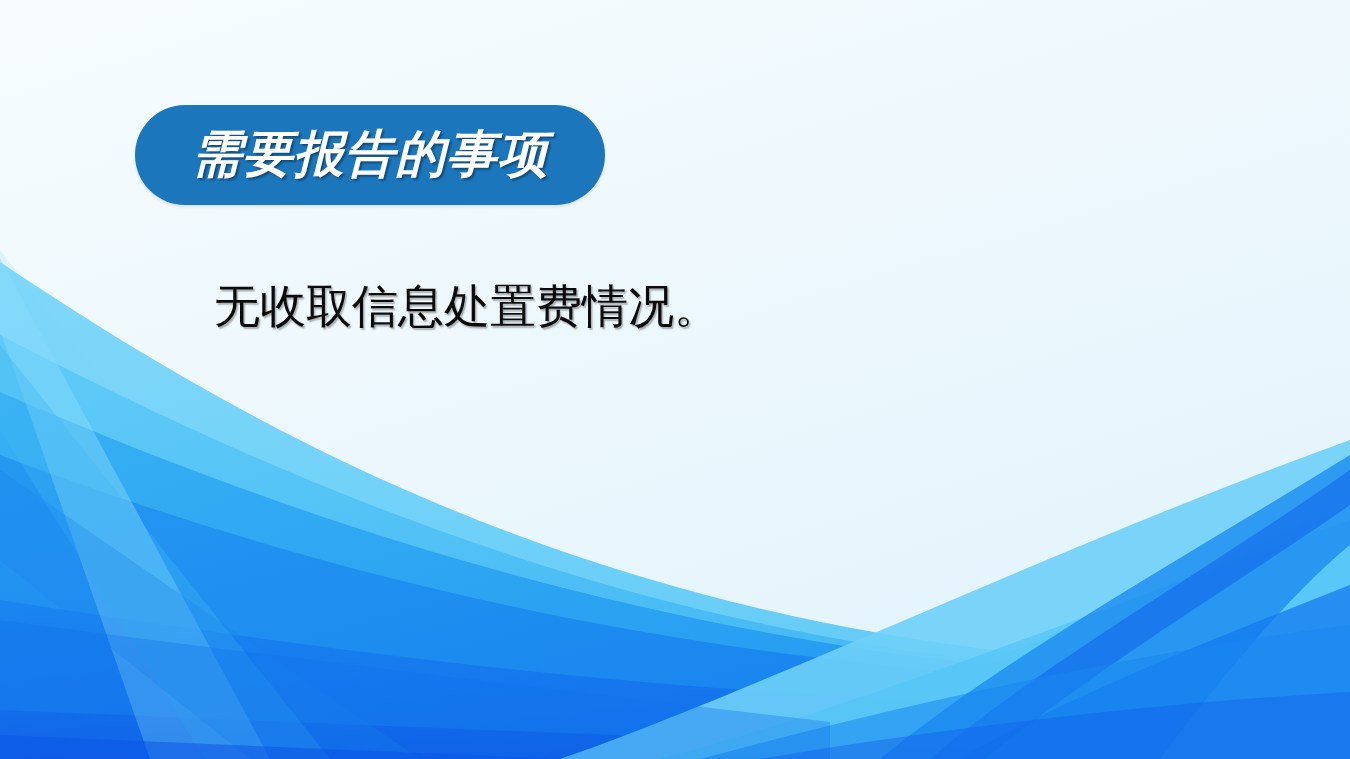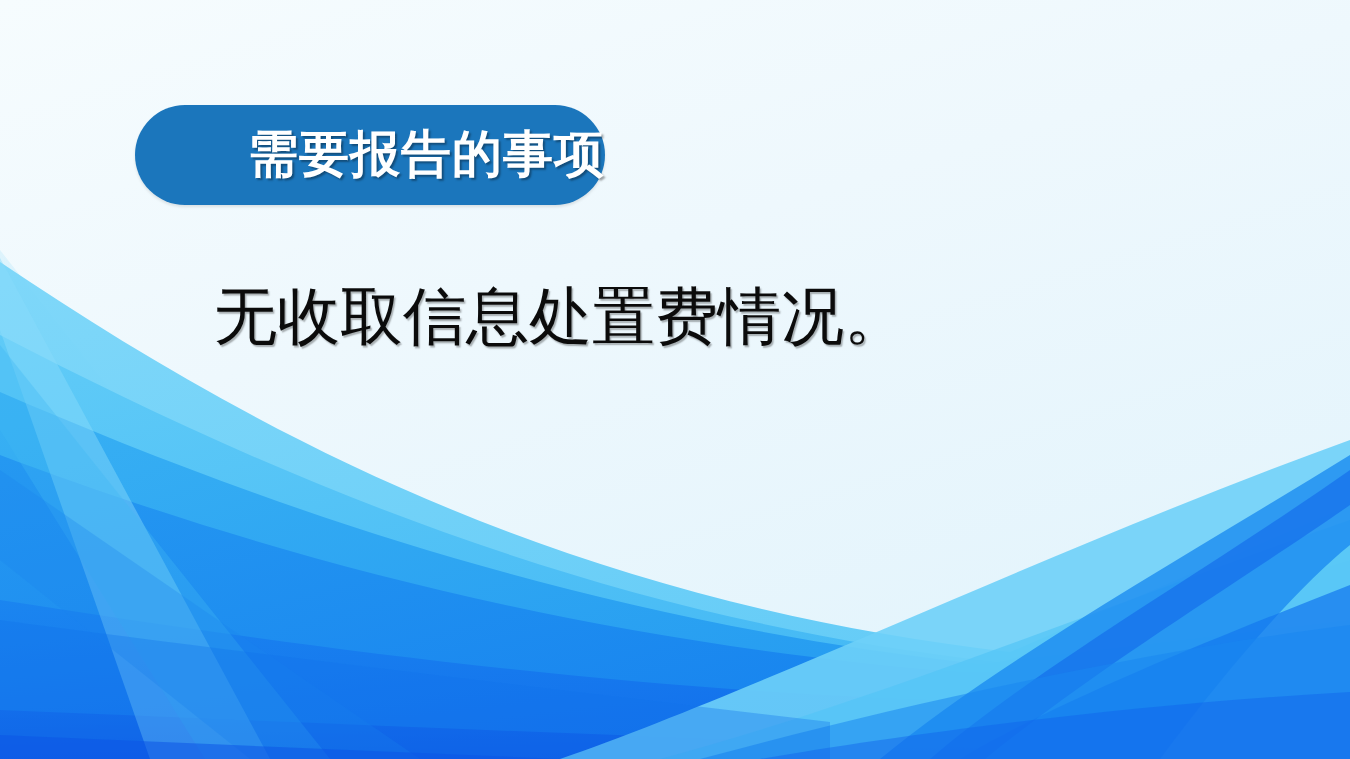--- a/index.html
+++ b/index.html
@@ -32,40 +32,41 @@
   .title-pill {
     position: absolute;
     left: 135px;
     top: 105px;
     width: 470px;
     height: 100px;
     border-radius: 50px;
     background: #1B76BC;
     display: flex;
     align-items: center;
-    justify-content: flex-end;
+    justify-content: center;
     box-shadow: 0 2px 3px rgba(0,0,0,0.10);
+    font-style: italic;
   }
   .title-pill-text {
     color: #ffffff;
     font-size: 50px;
     font-weight: bold;
     letter-spacing: 1px;
     line-height: 1;
     white-space: nowrap;
     text-shadow: 2px 2px 2px rgba(0,0,0,0.35);
     transform: translateY(-1px);
   }
 
   
   .body-text {
     position: absolute;
     left: 214px;
     top: 279px;
-    font-size: 63px;
+    font-size: 46px;
     font-weight: normal;
     color: #0b0b0b;
     line-height: 1.18;
     white-space: nowrap;
     text-shadow: 1.5px 1.5px 1.5px rgba(0,0,0,0.30);
   }
 </style>
 </head>
 <body>
 

